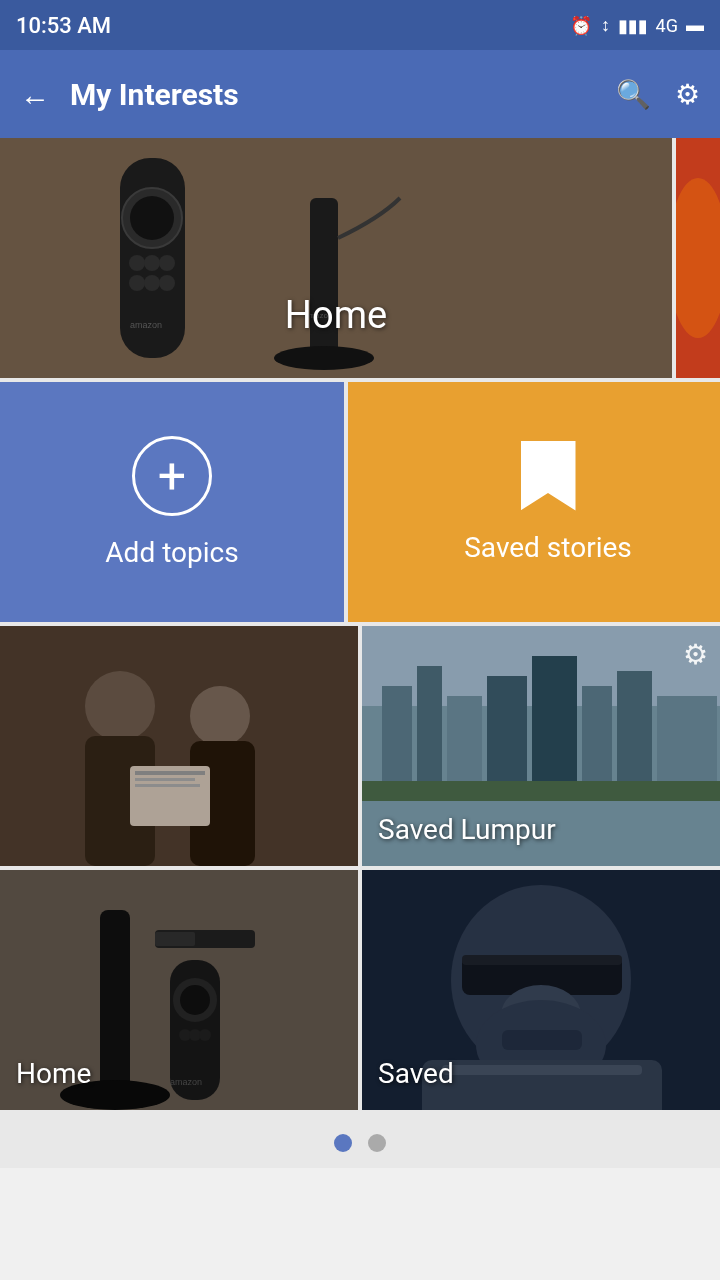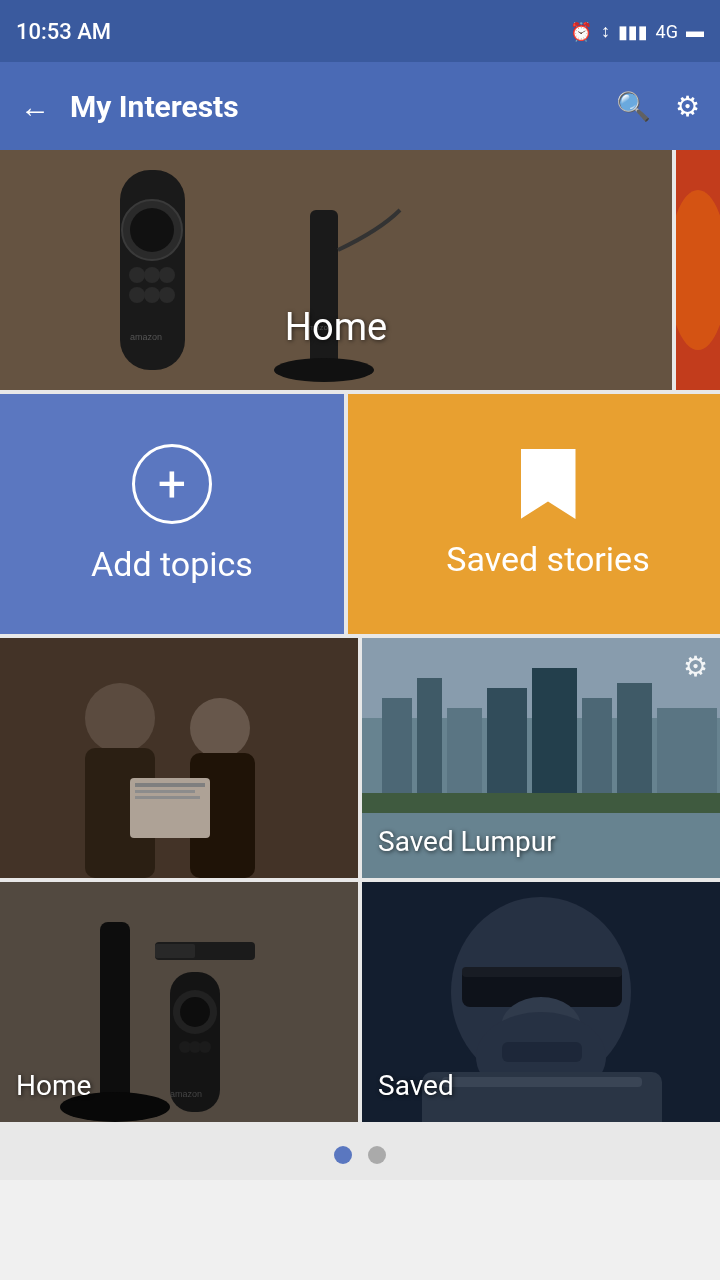--- a/index.html
+++ b/index.html
@@ -8,21 +8,21 @@
       width: 720px;
       min-height: 1280px;
       font-family: 'Roboto', Arial, sans-serif;
       background: #f0f0f0;
       overflow-x: hidden;
     }
 
     
     .status-bar {
       width: 720px;
-      height: 62px;
+      height: 50px;
       background: #3a5a9e;
       display: flex;
       align-items: center;
       justify-content: space-between;
       padding: 16px 16px;
       gap: 31px;
     }
     .status-time {
       color: white;
       font-size: 22px;
@@ -136,21 +136,21 @@
       margin-bottom: 20px;
     }
     .add-icon::before {
       content: '+';
       color: white;
       font-size: 50px;
       line-height: 1;
     }
     .tile-label-text {
       color: white;
-      font-size: 34px;
+      font-size: 28px;
       font-weight: 400;
     }
 
     
     .tile-saved-stories {
       background: #e8a030;
       display: flex;
       flex-direction: column;
       align-items: center;
       justify-content: center;

